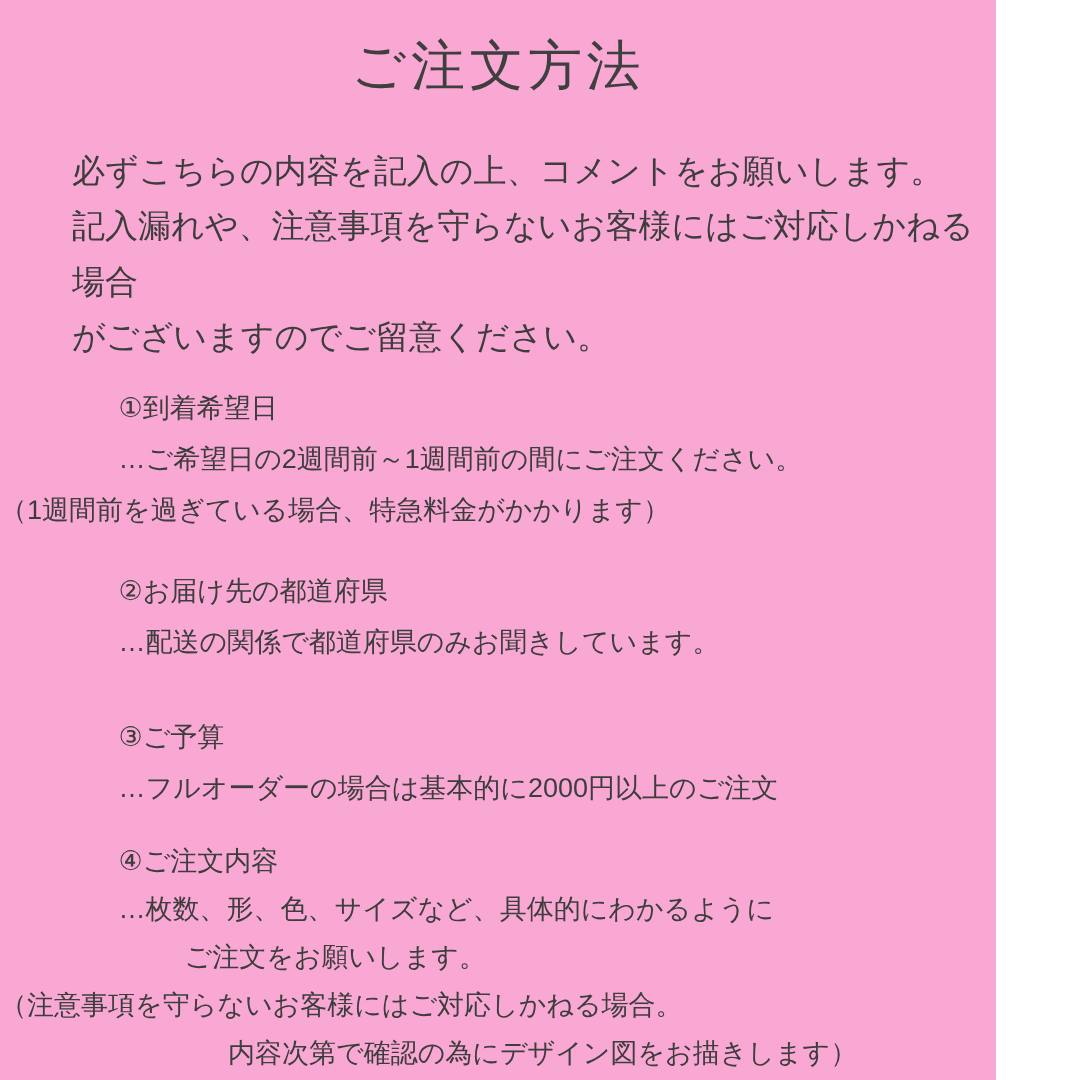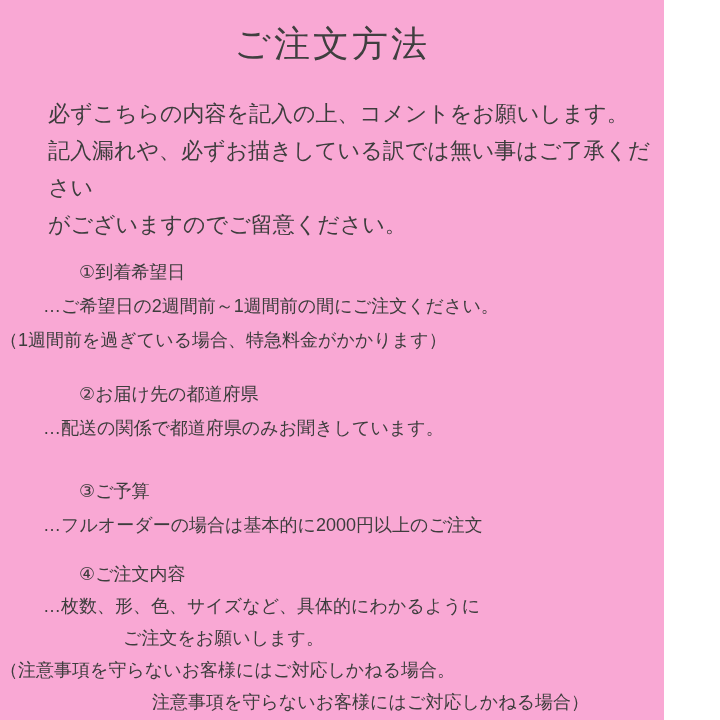--- a/index.html
+++ b/index.html
@@ -31,35 +31,35 @@
     line-height: 37px;
   }
   .intro .line { padding-left: 48px; }
   .sections { font-size: 18px; }
   .section { line-height: 34px; }
   .section.s1 { margin-top: 12px; }
   .section.s2 { margin-top: 20px; }
   .section.s3 { margin-top: 29px; }
   .section.s4 { margin-top: 16px; line-height: 32px; }
   .l-head   { padding-left: 79px; }
-  .l-dots   { padding-left: 43px; }
+  .l-dots   { padding-left: 79px; }
   .l-cont   { padding-left: 123px; }
   .l-paren  { }
   .l-paren2 { padding-left: 152px; }
 </style>
 </head>
 <body>
 
 <div class="page">
 
   <h1 class="title">ご注文方法</h1>
 
   <div class="intro">
     <div class="line">必ずこちらの内容を記入の上、コメントをお願いします。</div>
-    <div class="line">記入漏れや、必ずお描きしている訳では無い事はご了承ください</div>
+    <div class="line">記入漏れや、注意事項を守らないお客様にはご対応しかねる場合</div>
     <div class="line">がございますのでご留意ください。</div>
   </div>
 
   <div class="sections">
 
     <div class="section s1">
       <div class="l-head">①到着希望日</div>
       <div class="l-dots">…ご希望日の2週間前～1週間前の間にご注文ください。</div>
       <div class="l-paren">（1週間前を過ぎている場合、特急料金がかかります）</div>
     </div>
@@ -72,17 +72,17 @@
     <div class="section s3">
       <div class="l-head">③ご予算</div>
       <div class="l-dots">…フルオーダーの場合は基本的に2000円以上のご注文</div>
     </div>
 
     <div class="section s4">
       <div class="l-head">④ご注文内容</div>
       <div class="l-dots">…枚数、形、色、サイズなど、具体的にわかるように</div>
       <div class="l-cont">ご注文をお願いします。</div>
       <div class="l-paren">（注意事項を守らないお客様にはご対応しかねる場合。</div>
-      <div class="l-paren2">注意事項を守らないお客様にはご対応しかねる場合）</div>
+      <div class="l-paren2">内容次第で確認の為にデザイン図をお描きします）</div>
     </div>
 
   </div>
 </div>
 
 </body></html>

